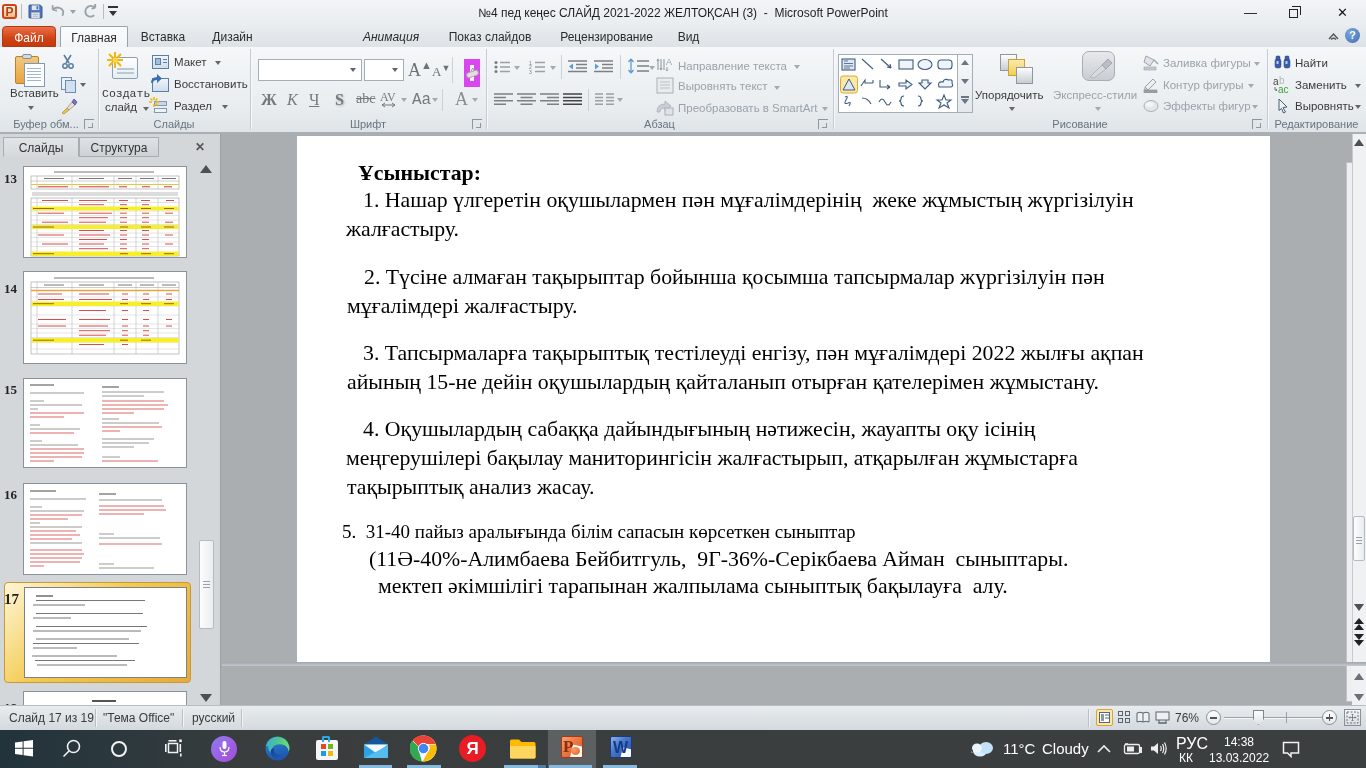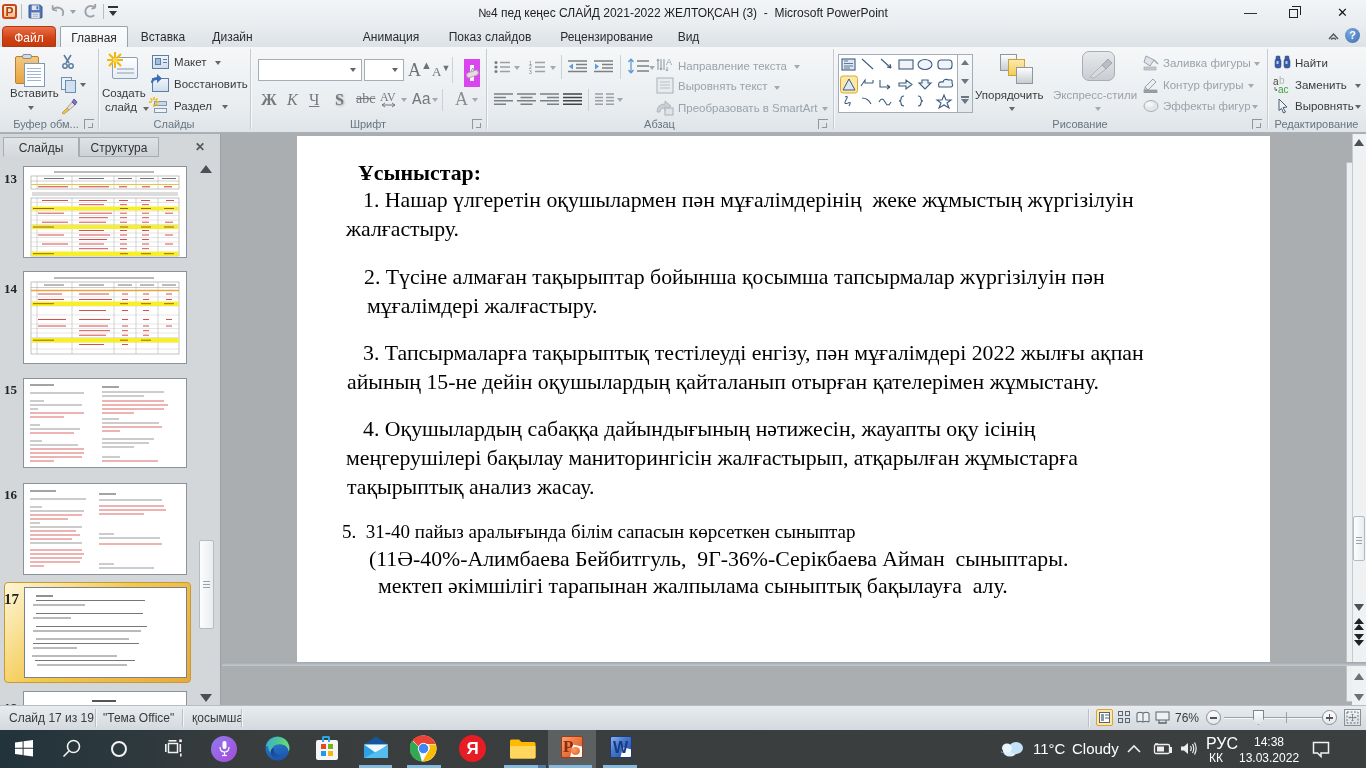--- a/index.html
+++ b/index.html
@@ -92,21 +92,21 @@
       <path d="M4 8.5 Q6.5 6 9 8.5" fill="none" stroke="#555" stroke-width="1.2"></path>
     </svg>
   <div class="abs" style="left:1345px;top:28px;width:15px;height:15px;z-index:5;border-radius:50%;background:radial-gradient(circle at 35% 30%,#7aa7dc,#3f6eb5);color:#fff;font-weight:bold;font-size:11px;text-align:center;line-height:15px;">?</div>
 
   <div class="abs" id="tabrow"></div>
   <div class="rtab" id="tab-file" style="top:26px;">Файл</div>
   <div class="rtab" id="tab-home" style="left:60px;top:26px;width:68px;">Главная</div>
   <div class="rtab" style="left:128px;top:26px;width:70px;">Вставка</div>
   <div class="rtab" style="left:198px;top:26px;width:69px;">Дизайн</div>
   <div class="rtab" style="left:267px;top:35px;width:83px;margin-top:42px;">Переходы</div>
-  <div class="rtab" style="left:350px;top:26px;width:82px;">Анимация</div>
+  <div class="rtab" style="left:350px;top:26px;width:82px;font-style:italic;">Анимация</div>
   <div class="rtab" style="left:432px;top:26px;width:116px;">Показ слайдов</div>
   <div class="rtab" style="left:548px;top:26px;width:117px;">Рецензирование</div>
   <div class="rtab" style="left:665px;top:26px;width:47px;">Вид</div>
 
   <div class="abs" id="ribbon"></div>
   <div id="ribbon-content" class="abs" style="left:0;top:47px;width:1366px;height:86px;">
 
     <div class="abs" style="left:98px;top:2px;width:1px;height:80px;background:#c6cbd1;box-shadow:1px 0 0 #f6f8f9;"></div>
     <div class="abs" style="left:250px;top:2px;width:1px;height:80px;background:#c6cbd1;box-shadow:1px 0 0 #f6f8f9;"></div>
     <div class="abs" style="left:486px;top:2px;width:1px;height:80px;background:#c6cbd1;box-shadow:1px 0 0 #f6f8f9;"></div>
@@ -140,21 +140,21 @@
     <div class="abs" style="left:108px;top:7px;width:32px;height:30px;">
       <div class="abs" style="left:4px;top:3px;width:26px;height:22px;background:linear-gradient(#fdfeff,#e8edf2);border:1px solid #8aa0b6;border-radius:2px;"></div>
       <div class="abs" style="left:9px;top:14px;width:17px;height:2px;background:#b9c8d6;box-shadow:0 4px 0 #b9c8d6;"></div>
       <svg class="abs" style="left:-3px;top:-4px;" width="20" height="20" viewBox="0 0 20 20">
           <g stroke="#f2b705" stroke-width="2" fill="none">
             <path d="M10 2 V8 M10 12 V18 M2 10 H8 M12 10 H18 M4 4 L8 8 M12 12 L16 16 M16 4 L12 8 M8 12 L4 16"></path>
           </g>
           <circle cx="10" cy="10" r="2.5" fill="#fbd34d"></circle>
         </svg>
     </div>
-    <div class="btn-label" style="left:102px;top:40px;">Создать</div>
+    <div class="btn-label" style="left:102px;top:40px;font-family:Liberation Mono, monospace;">Создать</div>
     <div class="btn-label" style="left:105px;top:54px;">слайд</div>
     <div class="darr abs" style="left:143px;top:60px;"></div>
     <div class="abs" style="left:152px;top:8px;width:17px;height:14px;background:linear-gradient(#eef4fa,#cfdded);border:1px solid #5d7da2;"></div>
     <div class="abs" style="left:155px;top:11px;width:6px;height:7px;background:#9fc0dd;border:1px solid #5d7da2;"></div>
     <div class="abs" style="left:163px;top:12px;width:4px;height:1px;background:#5d7da2;box-shadow:0 3px 0 #5d7da2;"></div>
     <div class="btn-label" style="left:174px;top:9px;">Макет</div>
     <div class="darr abs" style="left:215px;top:14px;"></div>
     <div class="abs" style="left:152px;top:31px;width:17px;height:14px;background:linear-gradient(#eef4fa,#cfdded);border:1px solid #5d7da2;"></div>
     <svg class="abs" style="left:150px;top:27px;" width="13" height="11" viewBox="0 0 13 11">
         <path d="M1 9 Q1 3 7 3 L7 0 L12 4.5 L7 9 L7 6 Q3 6 3 9 Z" fill="#3b6fb5"></path>
@@ -717,21 +717,21 @@
         <div style="position:absolute;left:68px;top:8px;width:24px;height:2px;background:#555;"></div>
       </div>
     </div>
     <div id="editor" class="abs">
       <div id="slide">
         <div id="slidetext">
           <div style="left:61px;top:23px;font-weight:bold;">Ұсыныстар:</div>
           <div style="left:66px;top:50px;">1. Нашар үлгеретін оқушылармен пән мұғалімдерінің&nbsp; жеке жұмыстың жүргізілуін</div>
           <div style="left:49px;top:79px;">жалғастыру.</div>
           <div style="left:67px;top:127px;">2. Түсіне алмаған тақырыптар бойынша қосымша тапсырмалар жүргізілуін пән</div>
-          <div style="left:50px;top:156px;margin-left:20px;">мұғалімдері жалғастыру.</div>
+          <div style="left:50px;top:156px;">мұғалімдері жалғастыру.</div>
           <div style="left:66px;top:203px;">3. Тапсырмаларға тақырыптық тестілеуді енгізу, пән мұғалімдері 2022 жылғы ақпан</div>
           <div style="left:50px;top:232px;">айының 15-не дейін оқушылардың қайталанып отырған қателерімен жұмыстану.</div>
           <div style="left:66px;top:279px;">4. Оқушылардың сабаққа дайындығының нәтижесін, жауапты оқу ісінің</div>
           <div style="left:49px;top:308px;">меңгерушілері бақылау маниторингісін жалғастырып, атқарылған жұмыстарға</div>
           <div style="left:50px;top:337px;">тақырыптық анализ жасау.</div>
           <div style="left:45px;top:381px;font-size:19px;">5.&nbsp; 31-40 пайыз аралығында білім сапасын көрсеткен сыныптар</div>
           <div style="left:72px;top:409px;">(11Ә-40%-Алимбаева Бейбитгуль,&nbsp; 9Г-36%-Серікбаева Айман&nbsp; сыныптары.</div>
           <div style="left:81px;top:436px;">мектеп әкімшілігі тарапынан жалпылама сыныптық бақылауға&nbsp; алу.</div>
         </div>
       </div>
@@ -748,21 +748,21 @@
   <div class="abs" style="left:1354px;top:634px;width:0;height:0;border-left:5px solid transparent;border-right:5px solid transparent;border-top:6px solid #1d2226;"></div>
   <div class="abs" style="left:1354px;top:640px;width:0;height:0;border-left:5px solid transparent;border-right:5px solid transparent;border-top:6px solid #1d2226;"></div>
   <div class="abs" id="notesdiv"></div>
   <div class="abs" id="notesscroll"></div>
   <div class="abs" style="left:1354px;top:673px;width:0;height:0;border-left:5px solid transparent;border-right:5px solid transparent;border-bottom:7px solid #6a7278;"></div>
   <div class="abs" style="left:1354px;top:694px;width:0;height:0;border-left:5px solid transparent;border-right:5px solid transparent;border-top:7px solid #6a7278;"></div>
 
   <div class="abs" id="statusbar">
     <span class="abs" style="left:9px;top:5px;">Слайд 17 из 19</span>
     <span class="abs" style="left:103px;top:5px;">"Тема Office"</span>
-    <span class="abs" style="left:192px;top:5px;">қосымша</span>
+    <span class="abs" style="left:192px;top:5px;">русский</span>
     <div class="sep" style="left:95px;"></div>
     <div class="sep" style="left:182px;"></div>
     <div class="sep" style="left:241px;"></div>
     <div class="sep" style="left:1088px;"></div>
     <span class="abs" style="left:1175px;top:5px;">76%</span>
     <div class="abs" style="left:1096px;top:3px;width:17px;height:17px;background:#fbe9a9;border:1px solid #d9a33c;border-radius:2px;">
       <div style="position:absolute;left:2px;top:2px;width:11px;height:11px;border:1px solid #5a646e;background:#fff;"></div>
       <div style="position:absolute;left:4px;top:4px;width:3px;height:7px;background:#8898a8;"></div>
       <div style="position:absolute;left:8px;top:4px;width:4px;height:2px;background:#aab4be;box-shadow:0 3px 0 #aab4be;"></div>
     </div>
@@ -897,21 +897,21 @@
       <div style="position:absolute;left:9px;top:9px;width:16px;height:16px;background:#fdfdfd;transform:rotate(12deg);border-radius:1px;"></div>
       <div style="position:absolute;left:1px;top:0px;width:12px;height:17px;color:#8c2c10;font-size:17px;font-weight:bold;font-family:'Liberation Serif',serif;line-height:19px;">P</div>
       <div style="position:absolute;left:9px;top:10px;width:9px;height:8px;border-radius:50%;background:radial-gradient(circle at 35% 35%,#ff9d66,#e05a20);"></div>
     </div>
 
     <div class="abs" style="left:610px;top:6px;width:22px;height:22px;border-radius:2px;background:linear-gradient(135deg,#8fb3e8 0%,#4a7ac8 40%,#24489c 100%);border:1px solid #1c3a80;overflow:hidden;">
       <div style="position:absolute;left:10px;top:12px;width:16px;height:14px;background:#fdfdfd;transform:rotate(14deg);border-radius:1px;"></div>
       <div style="position:absolute;left:2px;top:1px;width:18px;height:17px;color:#143a8c;font-size:16px;font-weight:bold;line-height:19px;">W</div>
     </div>
 
-    <div id="tray" class="abs" style="left:986px;top:0;width:366px;height:38px;">
+    <div id="tray" class="abs" style="left:956px;top:0;width:366px;height:38px;">
       <svg class="abs" style="left:14px;top:9px;" width="26" height="18" viewBox="0 0 26 18">
           <ellipse cx="10" cy="12" rx="7" ry="5.5" fill="#dceefc"></ellipse>
           <ellipse cx="16" cy="9" rx="7" ry="6" fill="#c3e2f8"></ellipse>
           <ellipse cx="7" cy="9" rx="5" ry="4.5" fill="#eaf5fd"></ellipse>
           <path d="M3 14 Q1 14 1 12" fill="#dceefc"></path>
         </svg>
       <span class="abs" style="left:47px;top:10px;font-size:15px;">11°C</span>
       <span class="abs" style="left:86px;top:10px;font-size:15px;">Cloudy</span>
       <svg class="abs" style="left:141px;top:14px;" width="14" height="9" viewBox="0 0 14 9">
           <path d="M1 8 L7 2 L13 8" fill="none" stroke="#eee" stroke-width="1.6"></path>

